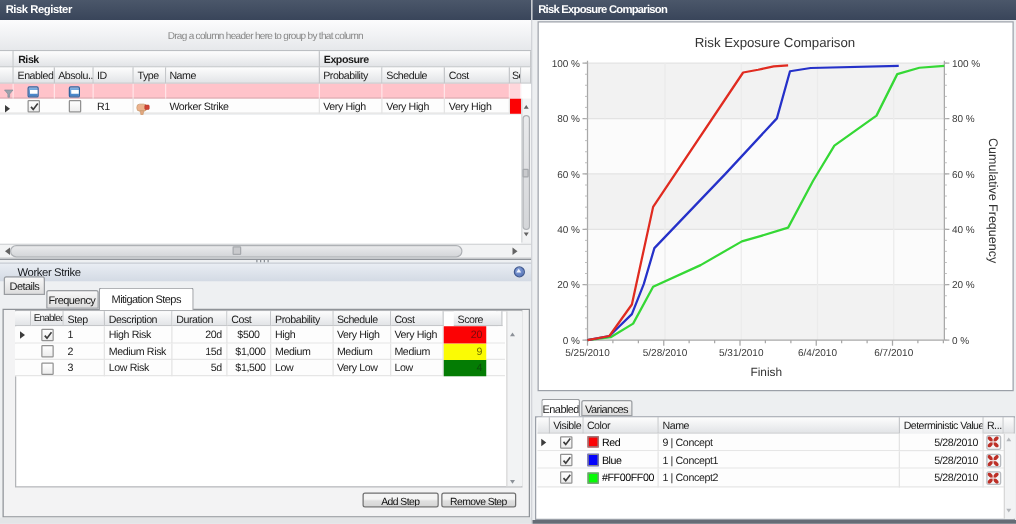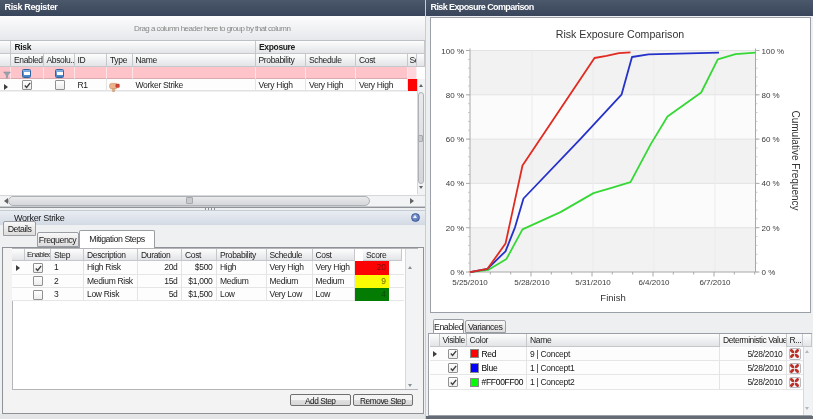--- a/index.html
+++ b/index.html
@@ -117,21 +117,21 @@
 <div class="hc" style="left:389px;top:248.6px;width:13px;height:12.7px;line-height:12.5px"></div>
 <div style="left:12px;top:261.3px;width:392px;height:13.4px;background:#fdfdfd;border-bottom:1px solid #e6e6e6"></div>
 <div class="tri" style="left:16px;top:264.6px;border-width:3.3px 0 3.3px 4.2px;border-color:transparent transparent transparent #3c3c3c"></div>
 <div class="cb" style="left:33.0px;top:263.0px;width:10px;height:10px;"></div>
 <svg style="position:absolute;left:34px;top:263.5px" width="9" height="9" viewBox="0 0 9 9">
     <path d="M1.8 4.5 L3.6 6.5 L7.2 1.8" stroke="#3d3d3d" stroke-width="1.3" fill="none"></path>
   </svg>
 <div class="cell" style="left:51px;top:261.3px;width:33px;height:13.4px;line-height:13px">1</div>
 <div class="cell" style="left:84px;top:261.3px;width:54px;height:13.4px;line-height:13px">High Risk</div>
 <div class="cell" style="left:138px;top:261.3px;width:44px;height:13.4px;text-align:right;padding-right:3.5px;line-height:13px">20d</div>
-<div class="cell" style="left:182px;top:261.3px;width:35px;height:13.4px;text-align:right;padding-right:3.5px;line-height:13px">$500</div>
+<div class="cell" style="left:182px;top:261.3px;width:35px;height:13.4px;text-align:center;padding-right:3.5px;line-height:13px">$500</div>
 <div class="cell" style="left:217px;top:261.3px;width:49.5px;height:13.4px;line-height:13px">High</div>
 <div class="cell" style="left:266.5px;top:261.3px;width:46px;height:13.4px;line-height:13px">Very High</div>
 <div class="cell" style="left:312.5px;top:261.3px;width:42px;height:13.4px;line-height:13px">Very High</div>
 <div style="left:354.5px;top:261.3px;width:34.5px;height:13.4px;background:#fc0204;color:#7a0c0c;font-size:8.5px;line-height:13px;text-align:right;padding-right:3px">20</div>
 <div style="left:12px;top:274.7px;width:392px;height:13.4px;background:#fdfdfd;border-bottom:1px solid #e6e6e6"></div>
 <div class="cb" style="left:33.0px;top:276.4px;width:10px;height:10px;"></div>
 <div class="cell" style="left:51px;top:274.7px;width:33px;height:13.4px;line-height:13px">2</div>
 <div class="cell" style="left:84px;top:274.7px;width:54px;height:13.4px;line-height:13px">Medium Risk</div>
 <div class="cell" style="left:138px;top:274.7px;width:44px;height:13.4px;text-align:right;padding-right:3.5px;line-height:13px">15d</div>
 <div class="cell" style="left:182px;top:274.7px;width:35px;height:13.4px;text-align:right;padding-right:3.5px;line-height:13px">$1,000</div>

